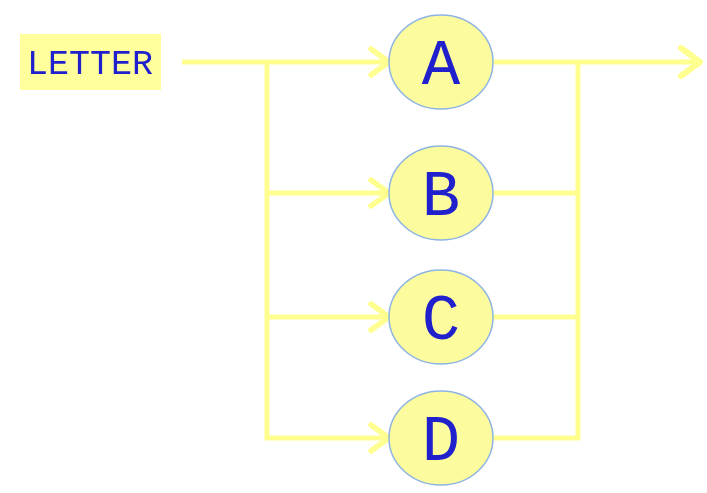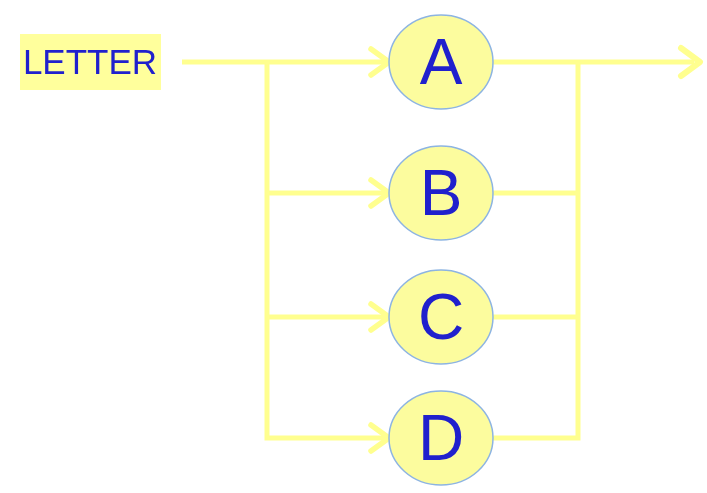--- a/index.html
+++ b/index.html
@@ -7,21 +7,21 @@
     padding: 0;
     background: #FFFFFF;
     width: 707px;
     height: 493px;
     overflow: hidden;
   }
   .stage {
     position: relative;
     width: 707px;
     height: 436px;
-    font-family: Liberation Sans, sans-serif;
+    font-family: Liberation Mono, monospace;
   }
   svg { display: block; }
   .conn {
     stroke: #FFFF8F;
     stroke-width: 5;
     fill: none;
   }
   .arrowhead {
     stroke: #FFFF8F;
     stroke-width: 5.5;

